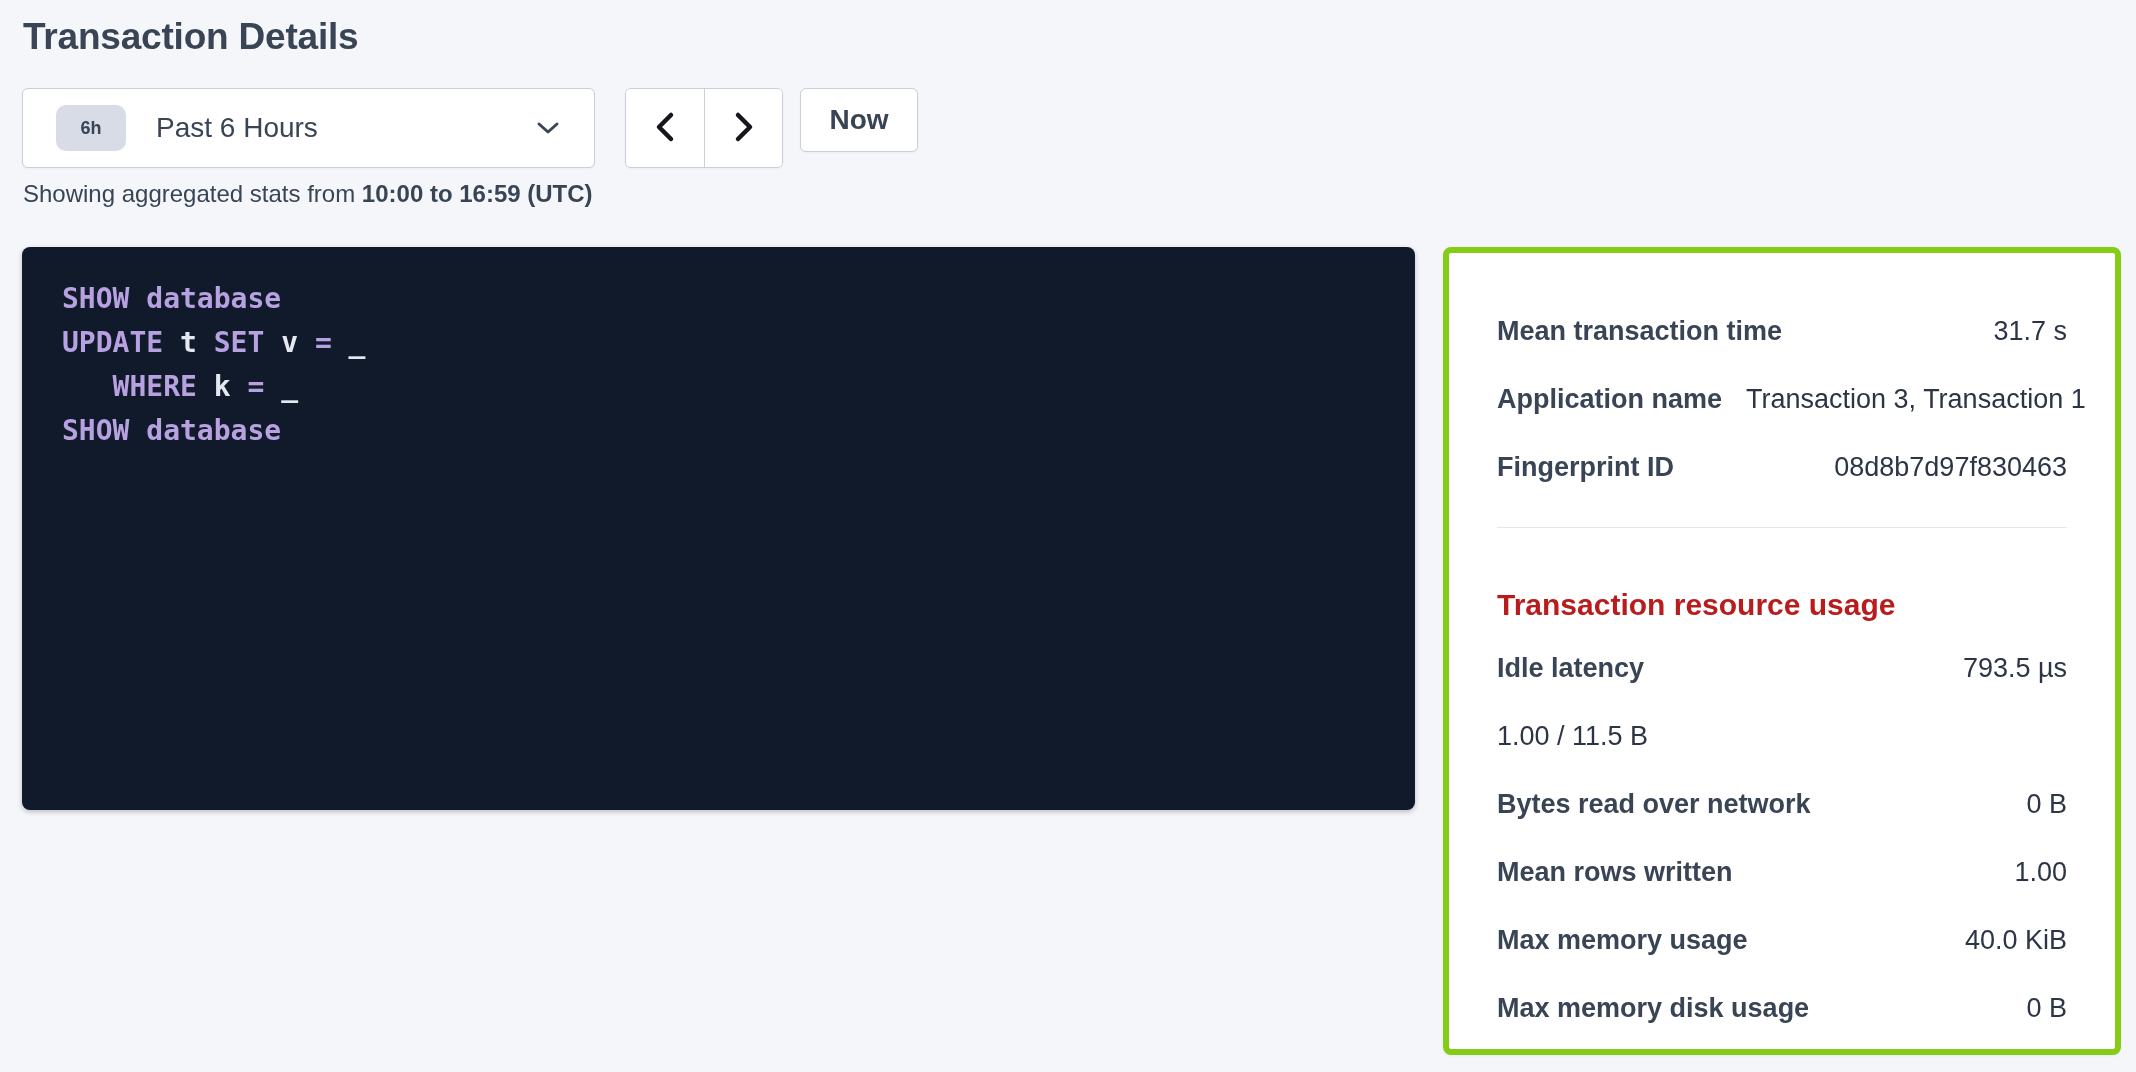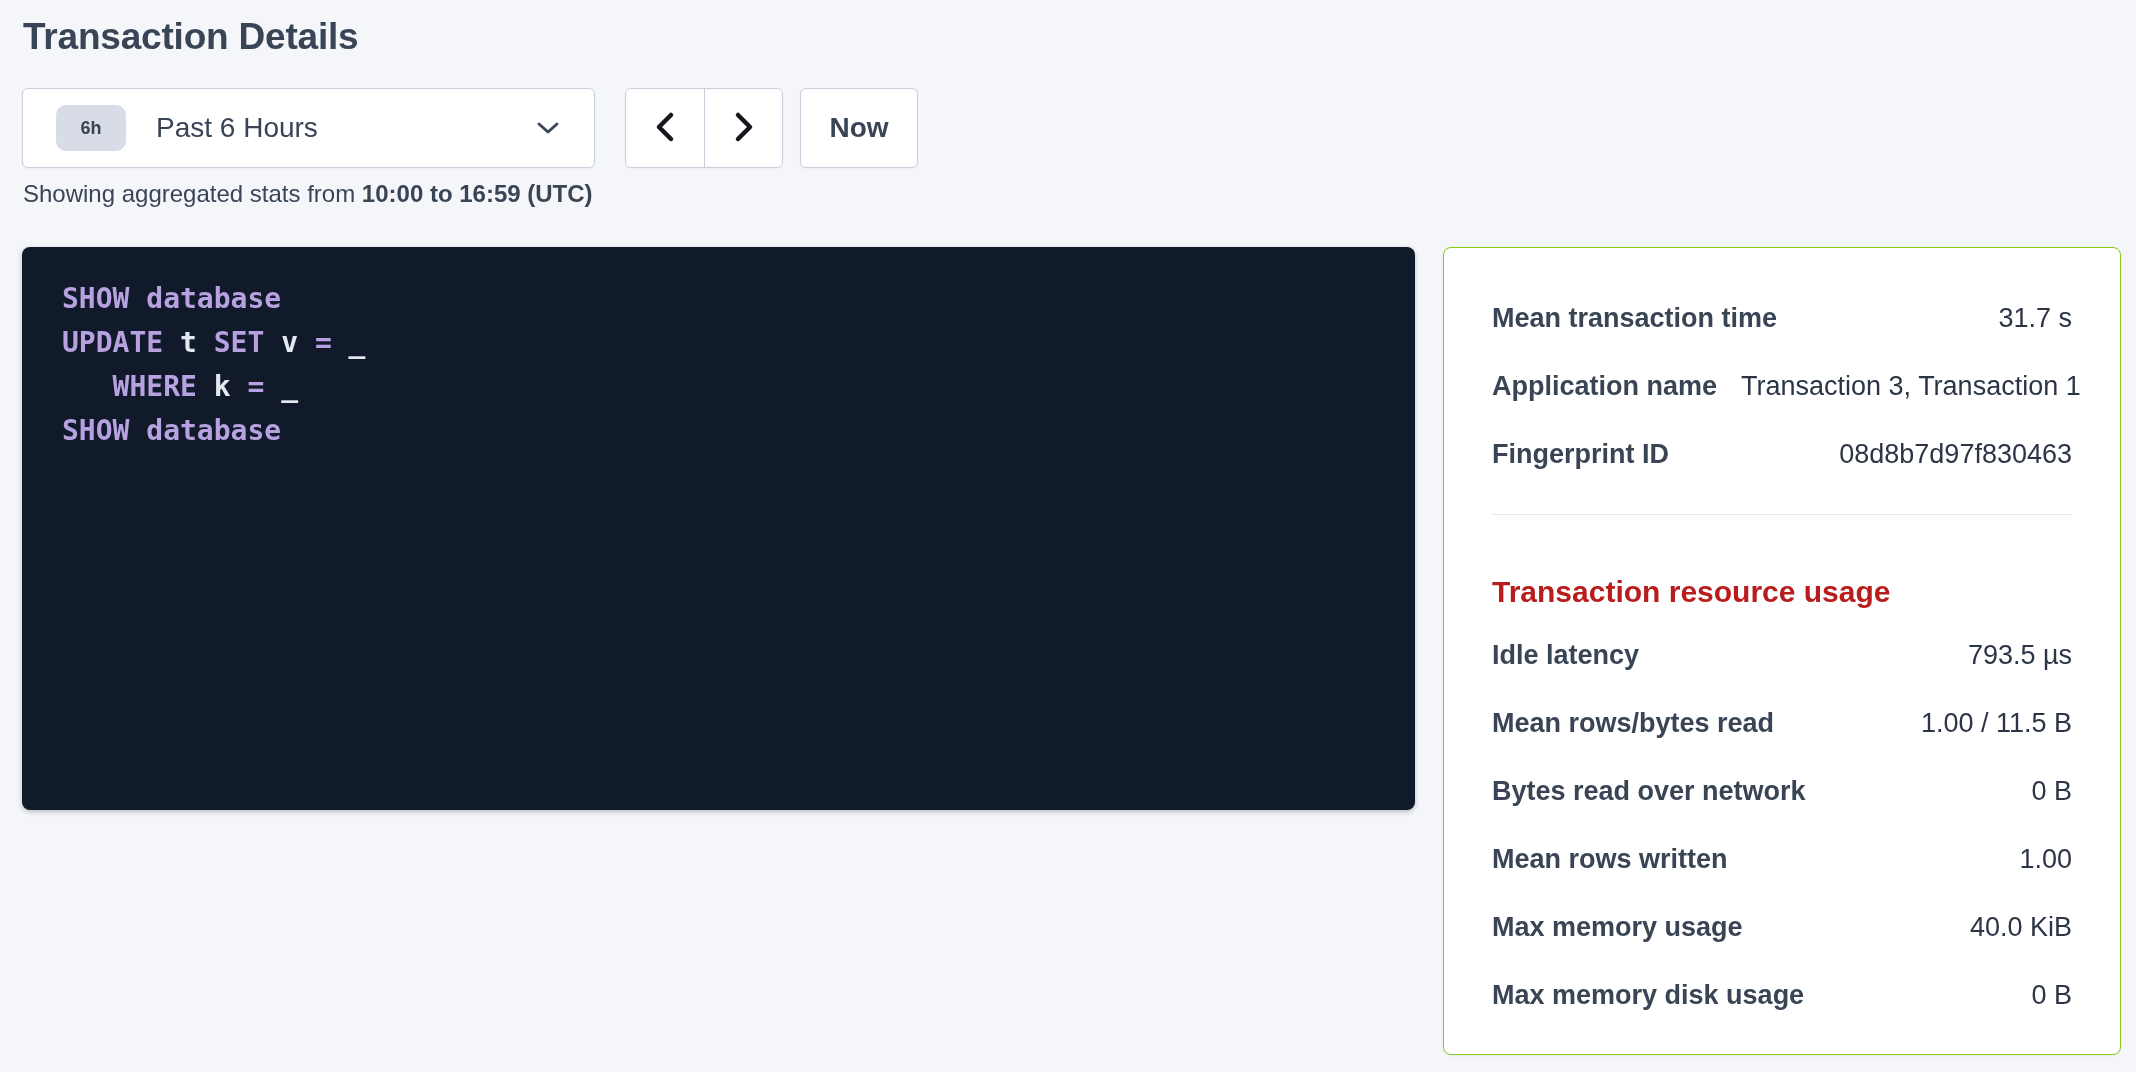--- a/index.html
+++ b/index.html
@@ -56,21 +56,21 @@
   }
   .nav-btn {
     width: 78px; height: 100%;
     display: flex; align-items: center; justify-content: center;
     background: #ffffff; border: none; cursor: pointer;
   }
   .nav-btn + .nav-btn { border-left: 1px solid #c9cedb; }
 
   .now-btn {
     margin-left: 17px;
-    width: 118px; height: 80px;
+    width: 118px; height: 64px;
     background: #ffffff;
     border: 1px solid #c9cedb;
     border-radius: 6px;
     font-family: "Liberation Sans", sans-serif;
     font-size: 28px; font-weight: 600; color: #394455;
     cursor: pointer;
     box-shadow: 0 1px 2px rgba(50,60,80,0.05);
   }
 
   .subtitle {
@@ -95,23 +95,23 @@
     color: #e4e8f0;
   }
   .tok-kw { color: #b7a1e0; font-weight: 700; }
   .tok-id { color: #e4e8f0; font-weight: 700; }
 
   
   .details-card {
     position: absolute; left: 1443px; top: 247px;
     width: 678px; height: 808px;
     background: #ffffff;
-    border: 1px solid #84cc16;
+    border: 6px solid #84cc16;
     border-radius: 8px;
-    padding: 0 48px;
+    padding: 8px 48px;
     box-shadow: 0 1px 3px rgba(50,60,80,0.06);
   }
   .summary-rows { padding-top: 36px; }
   .kv-row {
     height: 68px;
     display: flex; align-items: center; justify-content: space-between;
   }
   .kv-label { font-size: 27px; font-weight: 700; color: #394455; padding-right: 24px; white-space: nowrap; }
   .kv-value { font-size: 27px; font-weight: 400; color: #2c3546; text-align: right; white-space: nowrap; }
 
@@ -190,21 +190,20 @@
   <hr class="card-divider">
 
   <div class="section-title">Transaction resource usage</div>
 
   <div class="resource-rows">
     <div class="kv-row">
       <span class="kv-label">Idle latency</span>
       <span class="kv-value">793.5 µs</span>
     </div>
     <div class="kv-row">
-      <span class="kv-label">Mean rows/bytes read</span>
       <span class="kv-value">1.00 / 11.5 B</span>
     </div>
     <div class="kv-row">
       <span class="kv-label">Bytes read over network</span>
       <span class="kv-value">0 B</span>
     </div>
     <div class="kv-row">
       <span class="kv-label">Mean rows written</span>
       <span class="kv-value">1.00</span>
     </div>

